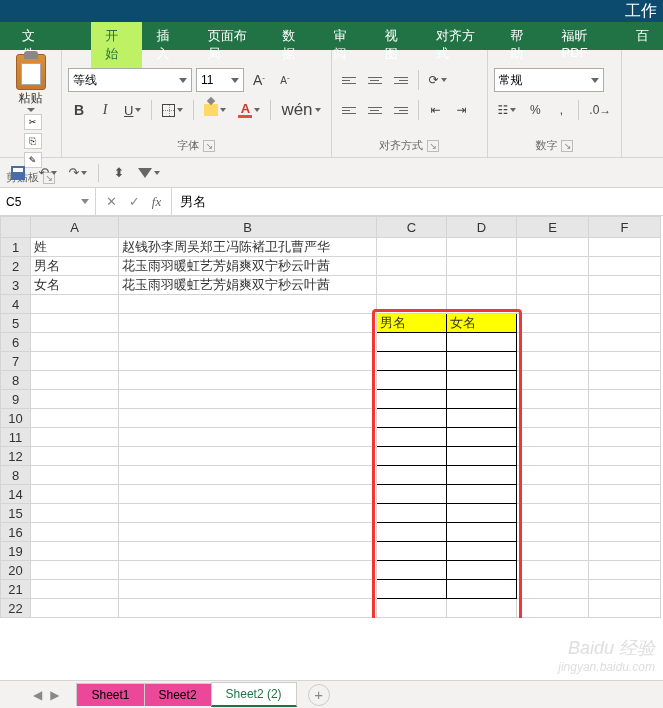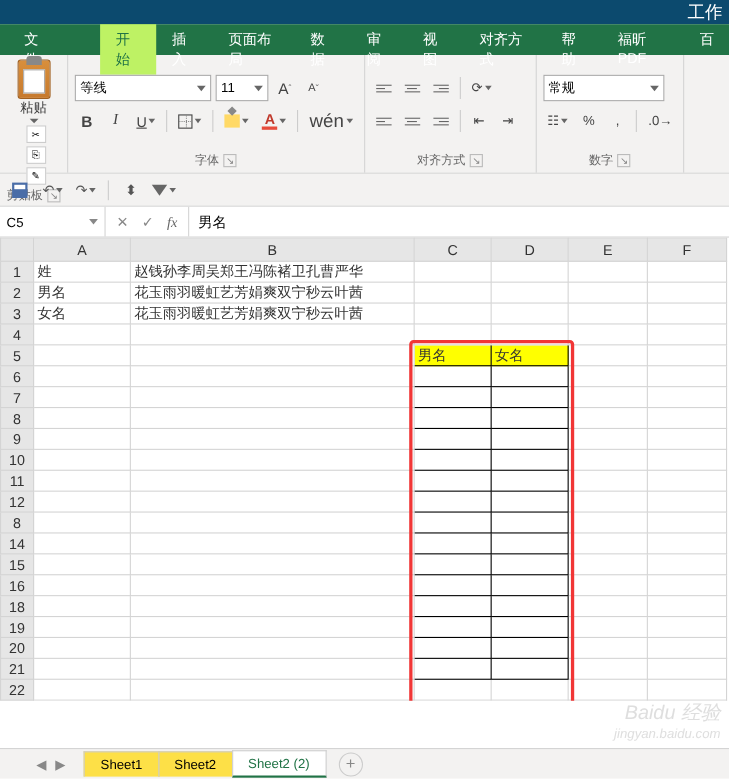--- a/index.html
+++ b/index.html
@@ -76,21 +76,21 @@
 .grid td { padding: 0 3px; white-space: nowrap; overflow: visible; }
 .corner { background: #e6e6e6; width: 30px; }
 .colA { width: 88px; } .colB { width: 258px; } .colC { width: 70px; } .colD { width: 70px; } .colE { width: 72px; } .colF { width: 72px; }
 .hdr-yellow { background: #ffff00; }
 .tbl-border { border: 1px solid #000 !important; }
 .red-box { position: absolute; border: 3px solid #f13636; border-radius: 4px; pointer-events: none; }
 
 .sheet-bar { position: absolute; left: 0; right: 0; bottom: 0; height: 28px; background: #f3f2f1; border-top: 1px solid #d4d4d4; display: flex; align-items: center; padding-left: 30px; font-size: 12px; }
 .sheet-nav { display: flex; gap: 2px; margin-right: 14px; color: #888; }
 .sheet-nav span { cursor: pointer; padding: 0 3px; }
-.sheet-tab { padding: 4px 14px; border: 1px solid #ccc; border-bottom: none; background: #fde047; cursor: pointer; margin-right: -1px; }
+.sheet-tab { padding: 4px 14px; border: 1px solid #ccc; border-bottom: none; background: #ec4899; cursor: pointer; margin-right: -1px; }
 .sheet-tab.active { background: #fff; border-bottom: 2px solid #217346; color: #217346; }
 .add-sheet { width: 22px; height: 22px; border: 1px solid #ccc; border-radius: 50%; display: flex; align-items: center; justify-content: center; margin-left: 12px; color: #888; cursor: pointer; font-size: 15px; }
 .watermark { position: absolute; right: 8px; bottom: 34px; width: 120px; text-align: right; color: rgba(200,200,200,0.6); font-size: 18px; font-style: italic; pointer-events: none; }
 .watermark .sub { font-size: 12px; display: block; }
 .dialog-launcher { font-size: 9px; color: #888; border: 1px solid #bbb; width: 12px; height: 12px; display: flex; align-items: center; justify-content: center; }
 </style>
 </head>
 <body>
 
 <div class="title-bar">
@@ -458,29 +458,20 @@
         <tr>
           <th>16</th>
           <td></td>
           <td></td>
           <td class="tbl-border"></td>
           <td class="tbl-border"></td>
           <td></td>
           <td></td>
         </tr>
         <tr>
-          <th>18</th>
-          <td></td>
-          <td></td>
-          <td class="tbl-border"></td>
-          <td class="tbl-border"></td>
-          <td></td>
-          <td></td>
-        </tr>
-        <tr>
           <th>19</th>
           <td></td>
           <td></td>
           <td class="tbl-border"></td>
           <td class="tbl-border"></td>
           <td></td>
           <td></td>
         </tr>
         <tr>
           <th>20</th>

